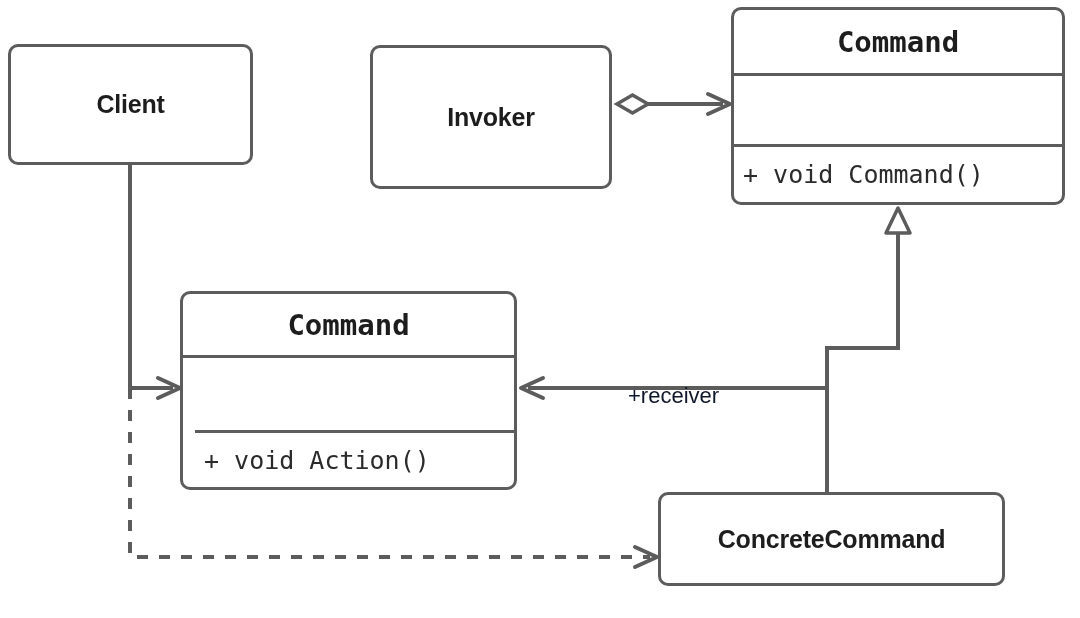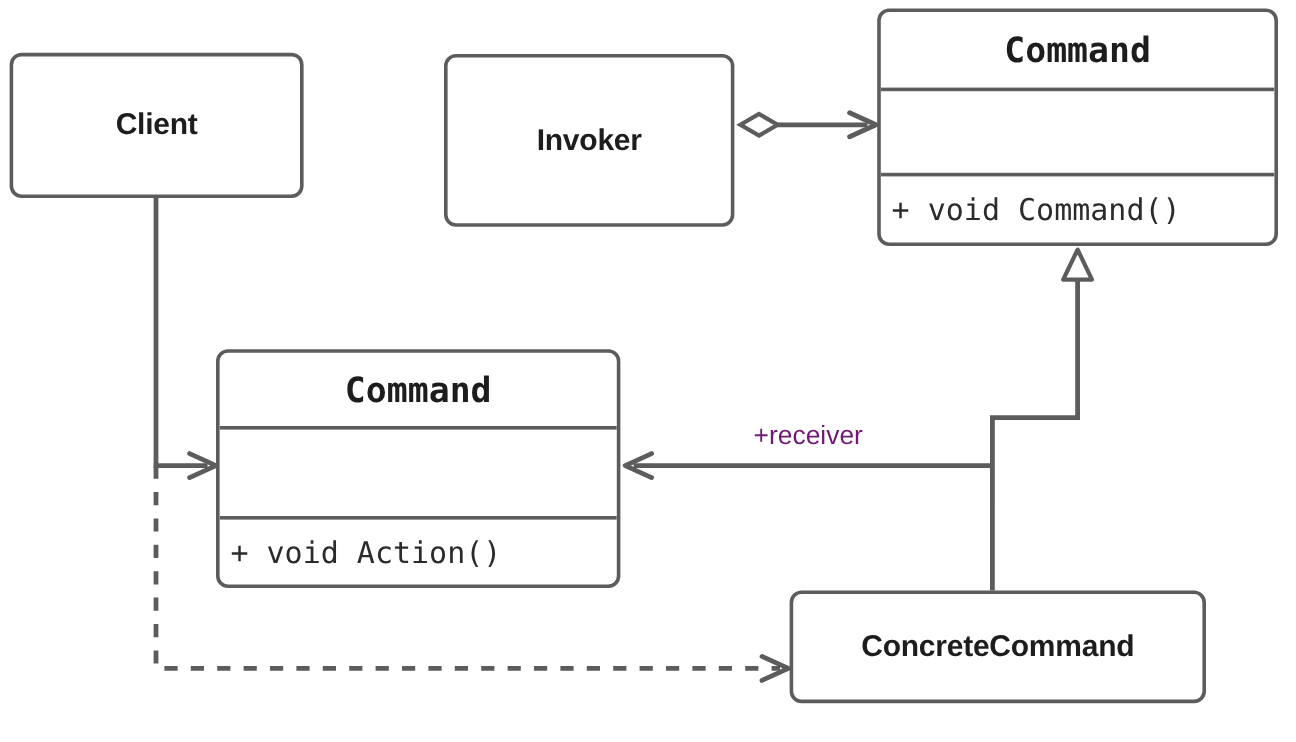--- a/index.html
+++ b/index.html
@@ -69,22 +69,23 @@
     padding-left: 9px;
     font-family: "DejaVu Sans Mono", monospace;
     font-size: 25px;
     color: #2b2b2b;
     white-space: nowrap;
   }
   .edge-label {
     position: absolute;
     font-family: "Liberation Sans", sans-serif;
     font-size: 22px;
-    color: #701a75;
+    color: #0f172a;
     white-space: nowrap;
+    margin-top: 33px;
   }
 </style>
 </head>
 <body>
 
 <div id="diagram-root">
 
   <svg id="edge-layer" viewBox="0 0 1080 618" width="1080" height="618" xmlns="http://www.w3.org/2000/svg">
 
     <g>
@@ -124,21 +125,21 @@
 
   <div class="uml-box" style="left:731px; top:7px; width:334px; height:198px;">
     <div class="class-title" style="height:63px;">Command</div>
     <div class="class-attrs" style="height:68px;"></div>
     <div class="class-ops" style="flex:1;">+ void Command()</div>
   </div>
 
   <div class="uml-box" style="left:180px; top:291px; width:337px; height:199px;">
     <div class="class-title" style="height:61px;">Command</div>
     <div class="class-attrs" style="height:72px;"></div>
-    <div class="class-ops" style="flex:1;">+ void Action()</div>
+    <div class="class-ops" style="flex:1;margin-left:12px;">+ void Action()</div>
   </div>
 
   <div class="uml-box simple-box" style="left:658px; top:492px; width:347px; height:94px;">
     <div class="box-title-plain">ConcreteCommand</div>
   </div>
 
   <div class="edge-label" style="left:628px; top:350px;">+receiver</div>
 
 </div>
 

